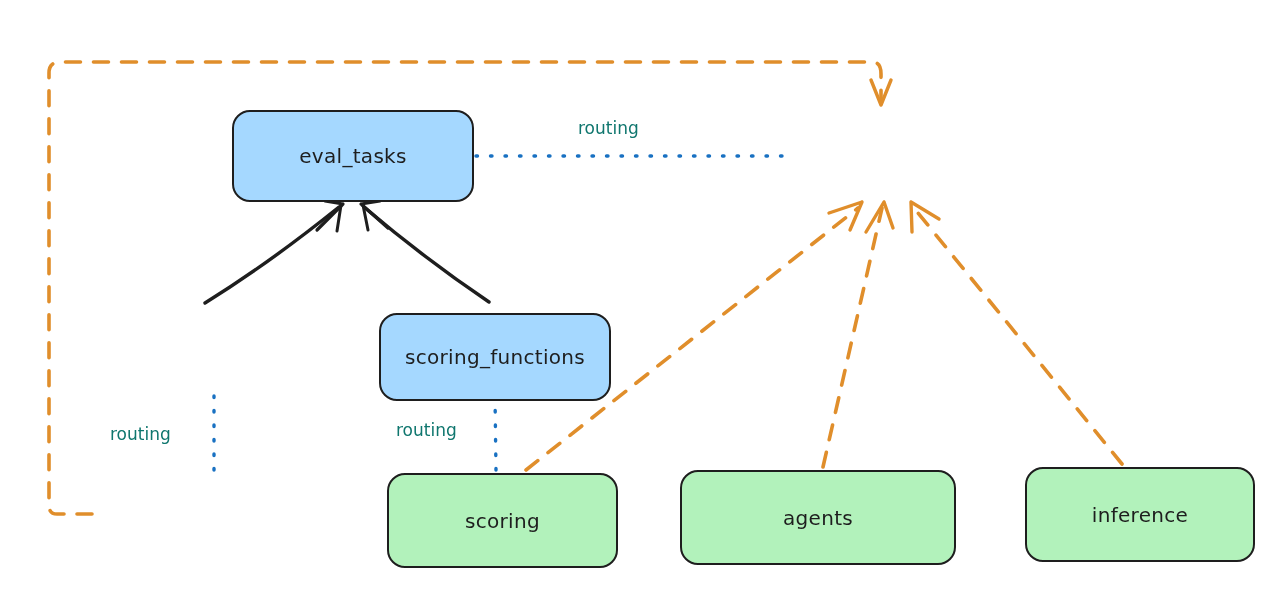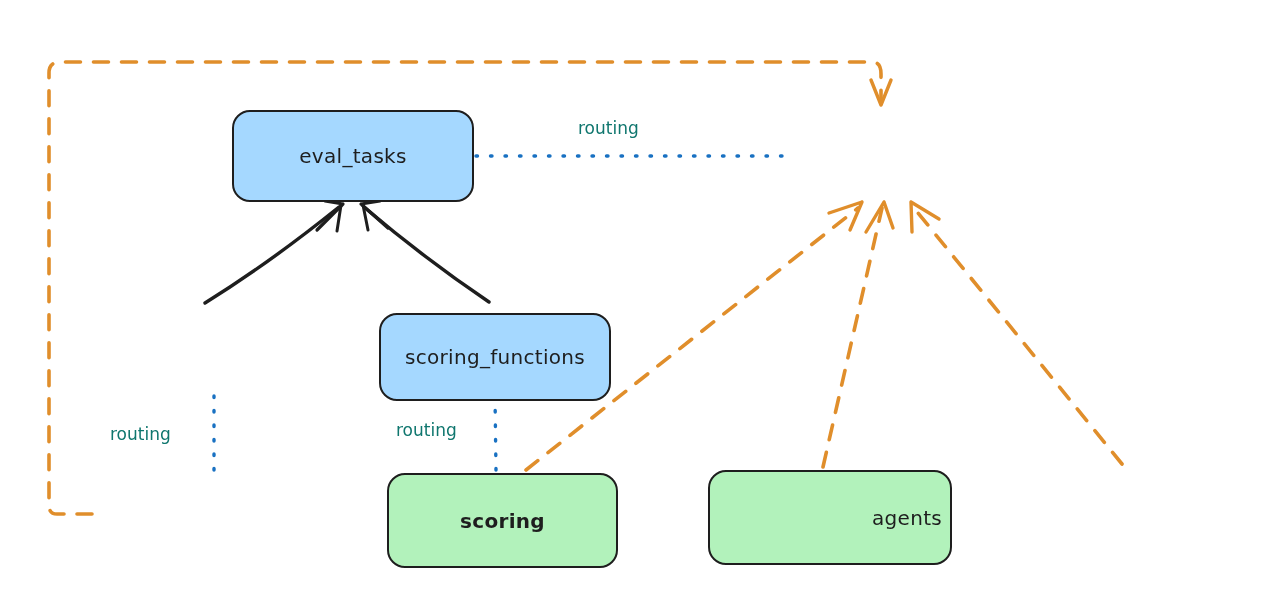--- a/index.html
+++ b/index.html
@@ -114,28 +114,31 @@
     <span class="node-label">eval_tasks</span>
   </div>
 
 
 
   <div class="node api" style="left:379px; top:305px; width:232px; height:88px;margin-top:8px;">
     <span class="node-label">scoring_functions</span>
   </div>
 
 
-  <div class="node provider" style="left:387px; top:473px; width:231px; height:95px;font-weight:bold;">
+  <div class="node provider" style="left:387px; top:473px; width:231px; height:95px;">
     <span class="node-label">scoring</span>
   </div>
 
-  <div class="node provider" style="left:708px; top:470px; width:244px; height:95px;justify-content:flex-end;">
+  <div class="node provider" style="left:680px; top:470px; width:276px; height:95px;">
     <span class="node-label">agents</span>
   </div>
 
+  <div class="node provider" style="left:1025px; top:467px; width:230px; height:95px;">
+    <span class="node-label">inference</span>
+  </div>
 
   <div class="edge-label" style="left:578px; top:118px;">routing</div>
 
   <div class="edge-label" style="left:110px; top:424px;">routing</div>
 
   <div class="edge-label" style="left:396px; top:420px;">routing</div>
 
 </div>
 
 </body></html>

